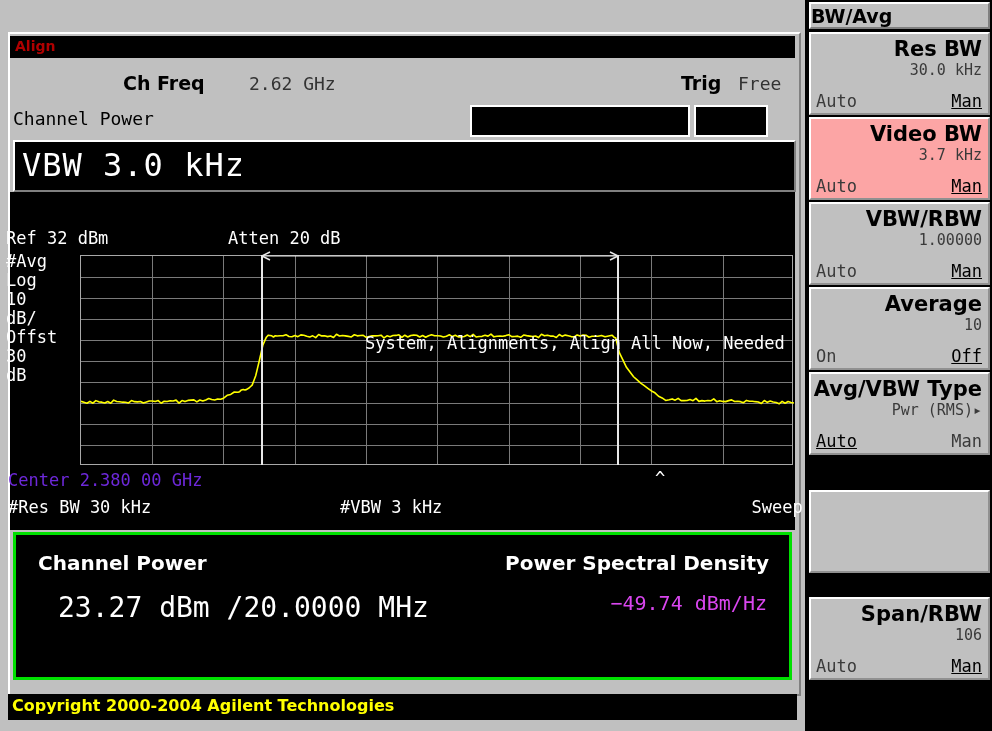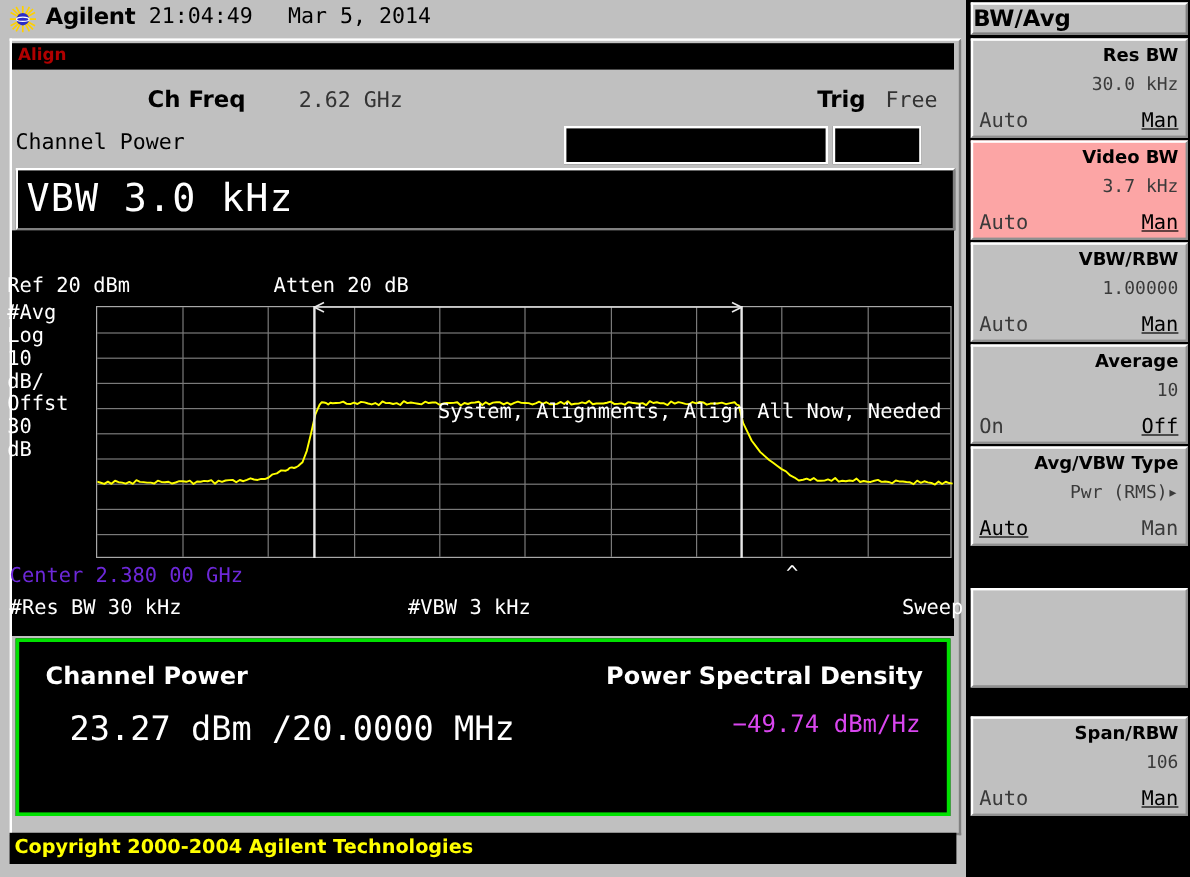--- a/index.html
+++ b/index.html
@@ -81,50 +81,31 @@
   .menu{position:absolute;left:805px;top:0;width:187px;height:731px;background:#000;}
   .menu-title{position:absolute;left:809px;top:2px;width:181px;height:27px;background:#c0c0c0;
               border:2px solid #fff;border-right-color:#808080;border-bottom-color:#808080;
               box-sizing:border-box;display:flex;align-items:center;}
   .menu-title span{font-family:"DejaVu Sans","Liberation Sans",sans-serif;font-weight:bold;
                    font-size:19px;color:#000;}
   .sk{position:absolute;left:809px;width:181px;background:#c0c0c0;box-sizing:border-box;
       border:2px solid #fff;border-right-color:#909090;border-bottom-color:#909090;}
   .sk.hl{background:#fca5a5;}
   .sk-title{position:absolute;right:6px;top:3px;font-family:"DejaVu Sans","Liberation Sans",sans-serif;
-            font-weight:bold;font-size:15px;color:#000;white-space:nowrap;}
+            font-weight:bold;font-size:21px;color:#000;white-space:nowrap;}
   .sk-val{position:absolute;right:6px;top:27px;font-size:15px;color:#3a3a3a;white-space:nowrap;}
   .sk-left{position:absolute;left:5px;bottom:2px;font-size:17px;color:#3a3a3a;}
   .sk-right{position:absolute;right:6px;bottom:2px;font-size:17px;color:#3a3a3a;}
   .und{text-decoration:underline;color:#000;}
 </style>
 </head>
 <body>
 
 <div id="app">
 
-  <div class="titlebar">
-    <svg class="logo" viewBox="0 0 22 22">
-      <g stroke="#ffd000" stroke-width="1.4">
-        <line x1="11" y1="0" x2="11" y2="22"></line>
-          <line x1="0" y1="11" x2="22" y2="11"></line>
-        <line x1="2.5" y1="2.5" x2="19.5" y2="19.5"></line>
-          <line x1="19.5" y1="2.5" x2="2.5" y2="19.5"></line>
-        <line x1="5.5" y1="0.8" x2="16.5" y2="21.2"></line>
-          <line x1="16.5" y1="0.8" x2="5.5" y2="21.2"></line>
-        <line x1="0.8" y1="5.5" x2="21.2" y2="16.5"></line>
-          <line x1="0.8" y1="16.5" x2="21.2" y2="5.5"></line>
-      </g>
-      <circle cx="11" cy="11" r="5.2" fill="#2b2bc8"></circle>
-      <ellipse cx="11" cy="11" rx="5.2" ry="1.8" fill="none" stroke="#fff" stroke-width="1"></ellipse>
-    </svg>
-    <div class="brand">Agilent</div>
-    <div class="clock">21:04:49</div>
-    <div class="datev">Mar 5, 2014</div>
-  </div>
 
   <div class="frame"></div>
 
   <div class="alignbar"></div>
   <div class="alignlbl">Align</div>
 
   <div class="rowA"></div>
   <div class="chfreq-lbl">Ch Freq</div>
   <div class="chfreq-val">2.62 GHz</div>
   <div class="trig-lbl">Trig</div>
@@ -132,21 +113,21 @@
 
   <div class="chpow-lbl">Channel Power</div>
   <div class="blk1"></div>
   <div class="blk2"></div>
 
   <div class="vbwbar"></div>
   <div class="vbwtxt">VBW 3.0 kHz</div>
 
   <div class="blackpanel"></div>
 
-  <div class="reflbl">Ref 20 dBm</div>
+  <div class="reflbl">Ref 32 dBm</div>
   <div class="attenlbl">Atten 20 dB</div>
 
   <div class="axis-left" id="yaxis" style="top:252px"><div>#Avg</div><div>Log</div><div>10</div><div>dB/</div><div>Offst</div><div>30</div><div>dB</div></div>
 
   <div class="graph">
     <div class="gv" style="left:71px"></div>
       <div class="gv" style="left:142px"></div>
     <div class="gv" style="left:214px"></div>
       <div class="gv" style="left:285px"></div>
     <div class="gv" style="left:356px"></div>

